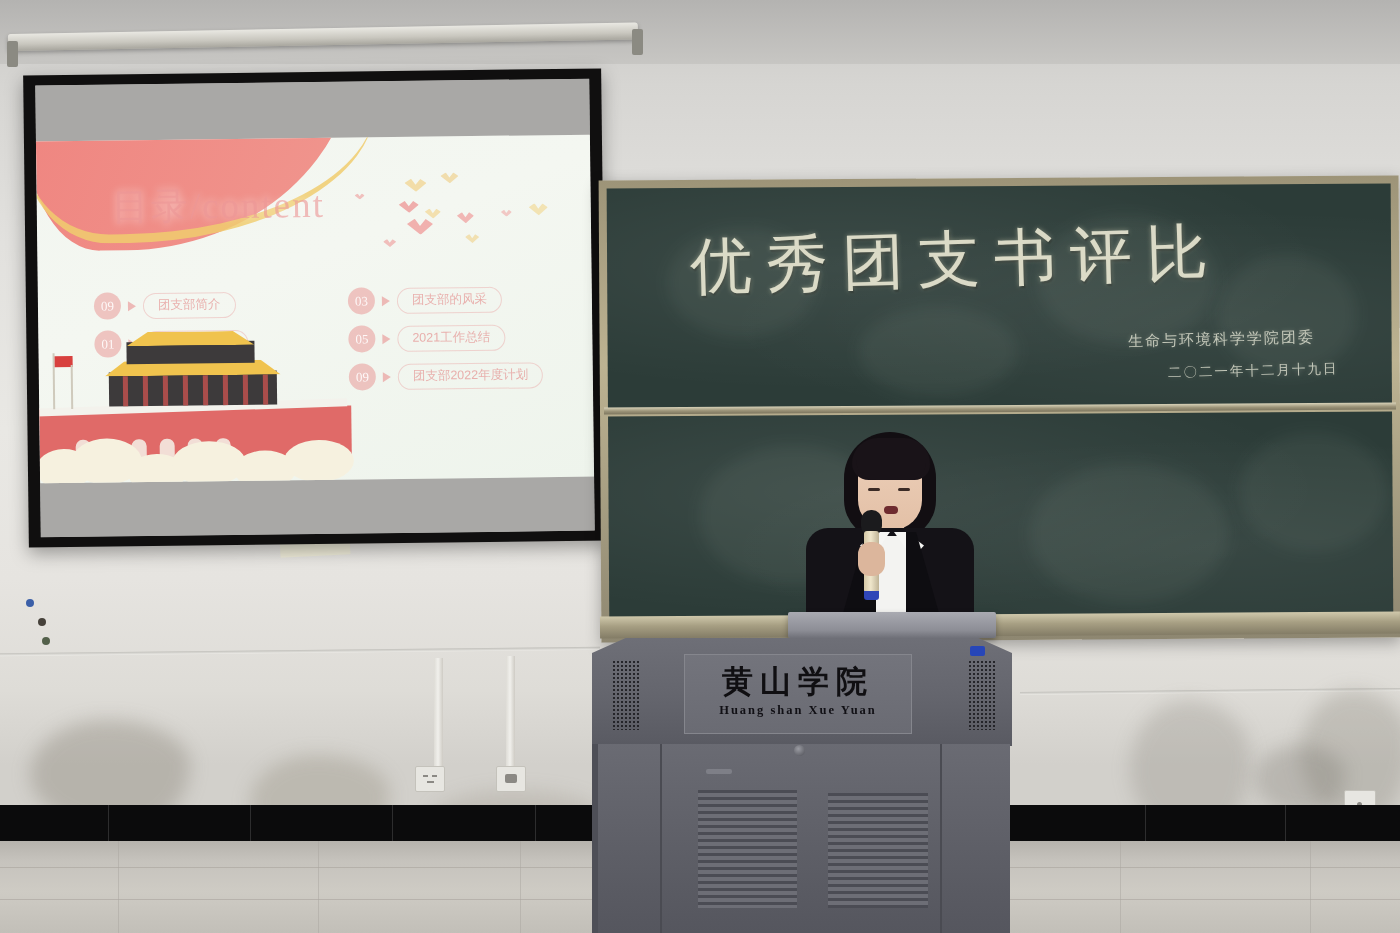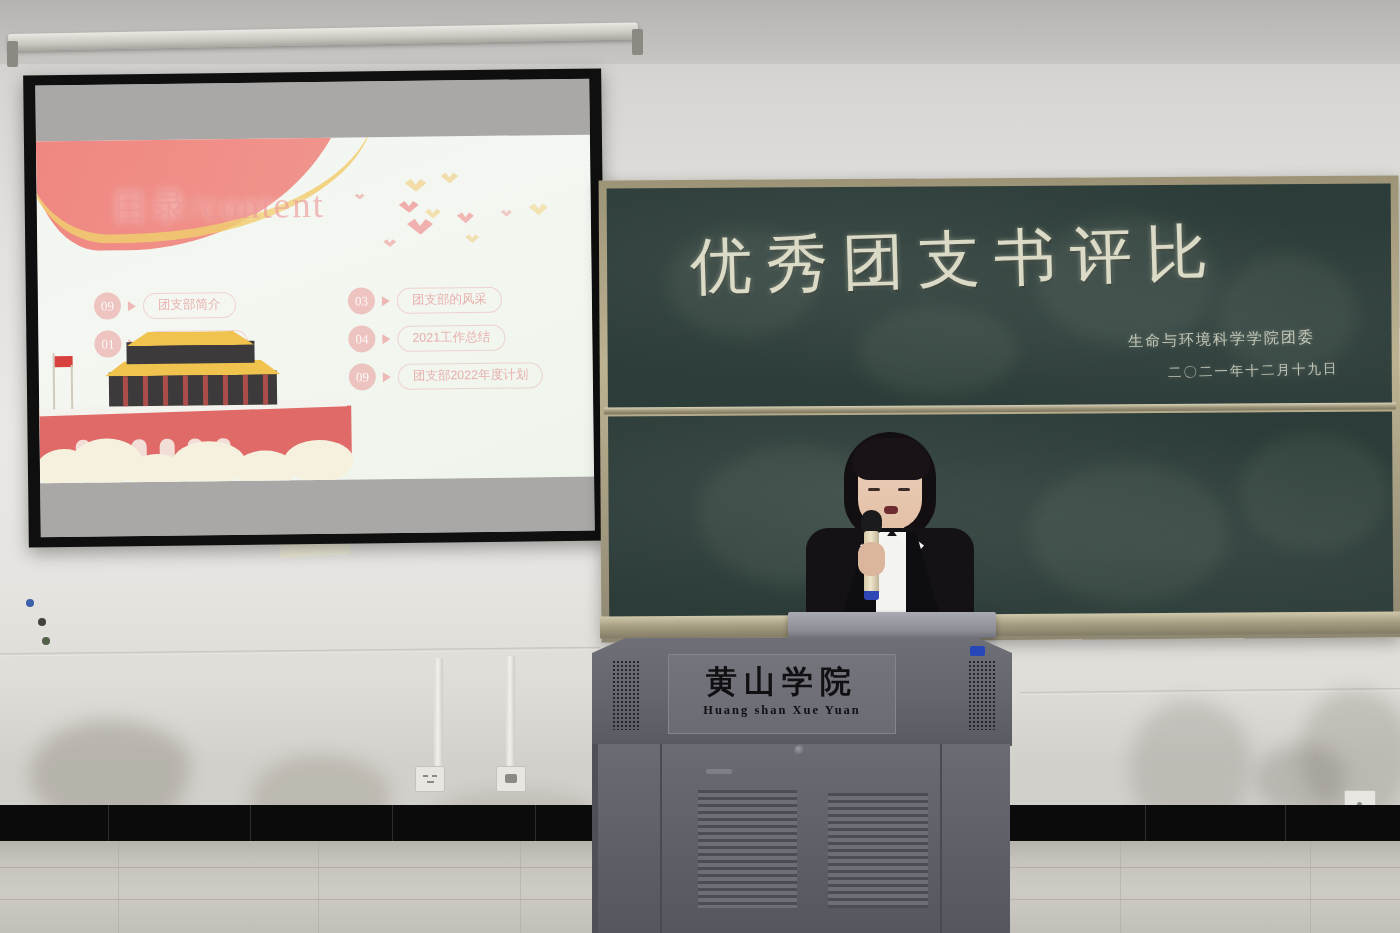--- a/index.html
+++ b/index.html
@@ -139,21 +139,21 @@
   .pod-top{position:absolute;left:788px;top:612px;width:208px;height:26px;
         background:linear-gradient(180deg,#a9aab1,#8d8e96 70%,#6f7078);border-radius:2px;
         box-shadow:0 3px 6px rgba(0,0,0,.3);}
   .pod-head{position:absolute;left:592px;top:638px;width:420px;height:108px;
         background:linear-gradient(180deg,#6e6f77,#64656d 55%,#595a62);
         clip-path:polygon(0% 14%,8% 0%,92% 0%,100% 14%,100% 100%,0% 100%);
         box-shadow:0 4px 10px rgba(0,0,0,.3);}
   .pod-body{position:absolute;left:598px;top:744px;width:412px;height:189px;
         background:linear-gradient(180deg,#6a6b73,#5f6068 50%,#55565e);}
   .pod-side{position:absolute;top:744px;width:24px;height:189px;background:#4e4f57;}
-  .plate{position:absolute;left:668px;top:654px;width:226px;height:78px;
+  .plate{position:absolute;left:684px;top:654px;width:226px;height:78px;
         background:linear-gradient(180deg,#73747c,#6a6b73);border:1.4px solid #85868d;}
   .plate-cn{position:absolute;left:0;top:6px;width:226px;text-align:center;
         font-family:"Liberation Serif",serif;font-size:31px;letter-spacing:7px;color:#100f12;font-weight:700;}
   .plate-en{position:absolute;left:0;top:48px;width:226px;text-align:center;
         font-family:"Liberation Serif",serif;font-size:12.5px;letter-spacing:2px;color:#111015;font-weight:700;}
   .grille{position:absolute;top:660px;width:27px;height:70px;
         background-image:radial-gradient(#1c1c20 40%,transparent 41%);
         background-size:4px 4px;opacity:.88;}
   .sticker{position:absolute;left:970px;top:646px;width:15px;height:10px;background:#2746b8;border-radius:2px;}
   .lock{position:absolute;left:794px;top:745px;width:11px;height:11px;border-radius:50%;
@@ -285,21 +285,21 @@
             <div class="toc-num">01</div>
             <div class="toc-tri"></div>
             <div class="toc-pill">团支部的发展</div>
           </div>
           <div class="toc-row" style="left:310px;top:150px;">
             <div class="toc-num">03</div>
             <div class="toc-tri"></div>
             <div class="toc-pill">团支部的风采</div>
           </div>
           <div class="toc-row" style="left:310px;top:188px;">
-            <div class="toc-num">04</div>
+            <div class="toc-num">05</div>
             <div class="toc-tri"></div>
             <div class="toc-pill">2021工作总结</div>
           </div>
           <div class="toc-row" style="left:310px;top:226px;">
             <div class="toc-num">09</div>
             <div class="toc-tri"></div>
             <div class="toc-pill">团支部2022年度计划</div>
           </div>
         </div>
 

